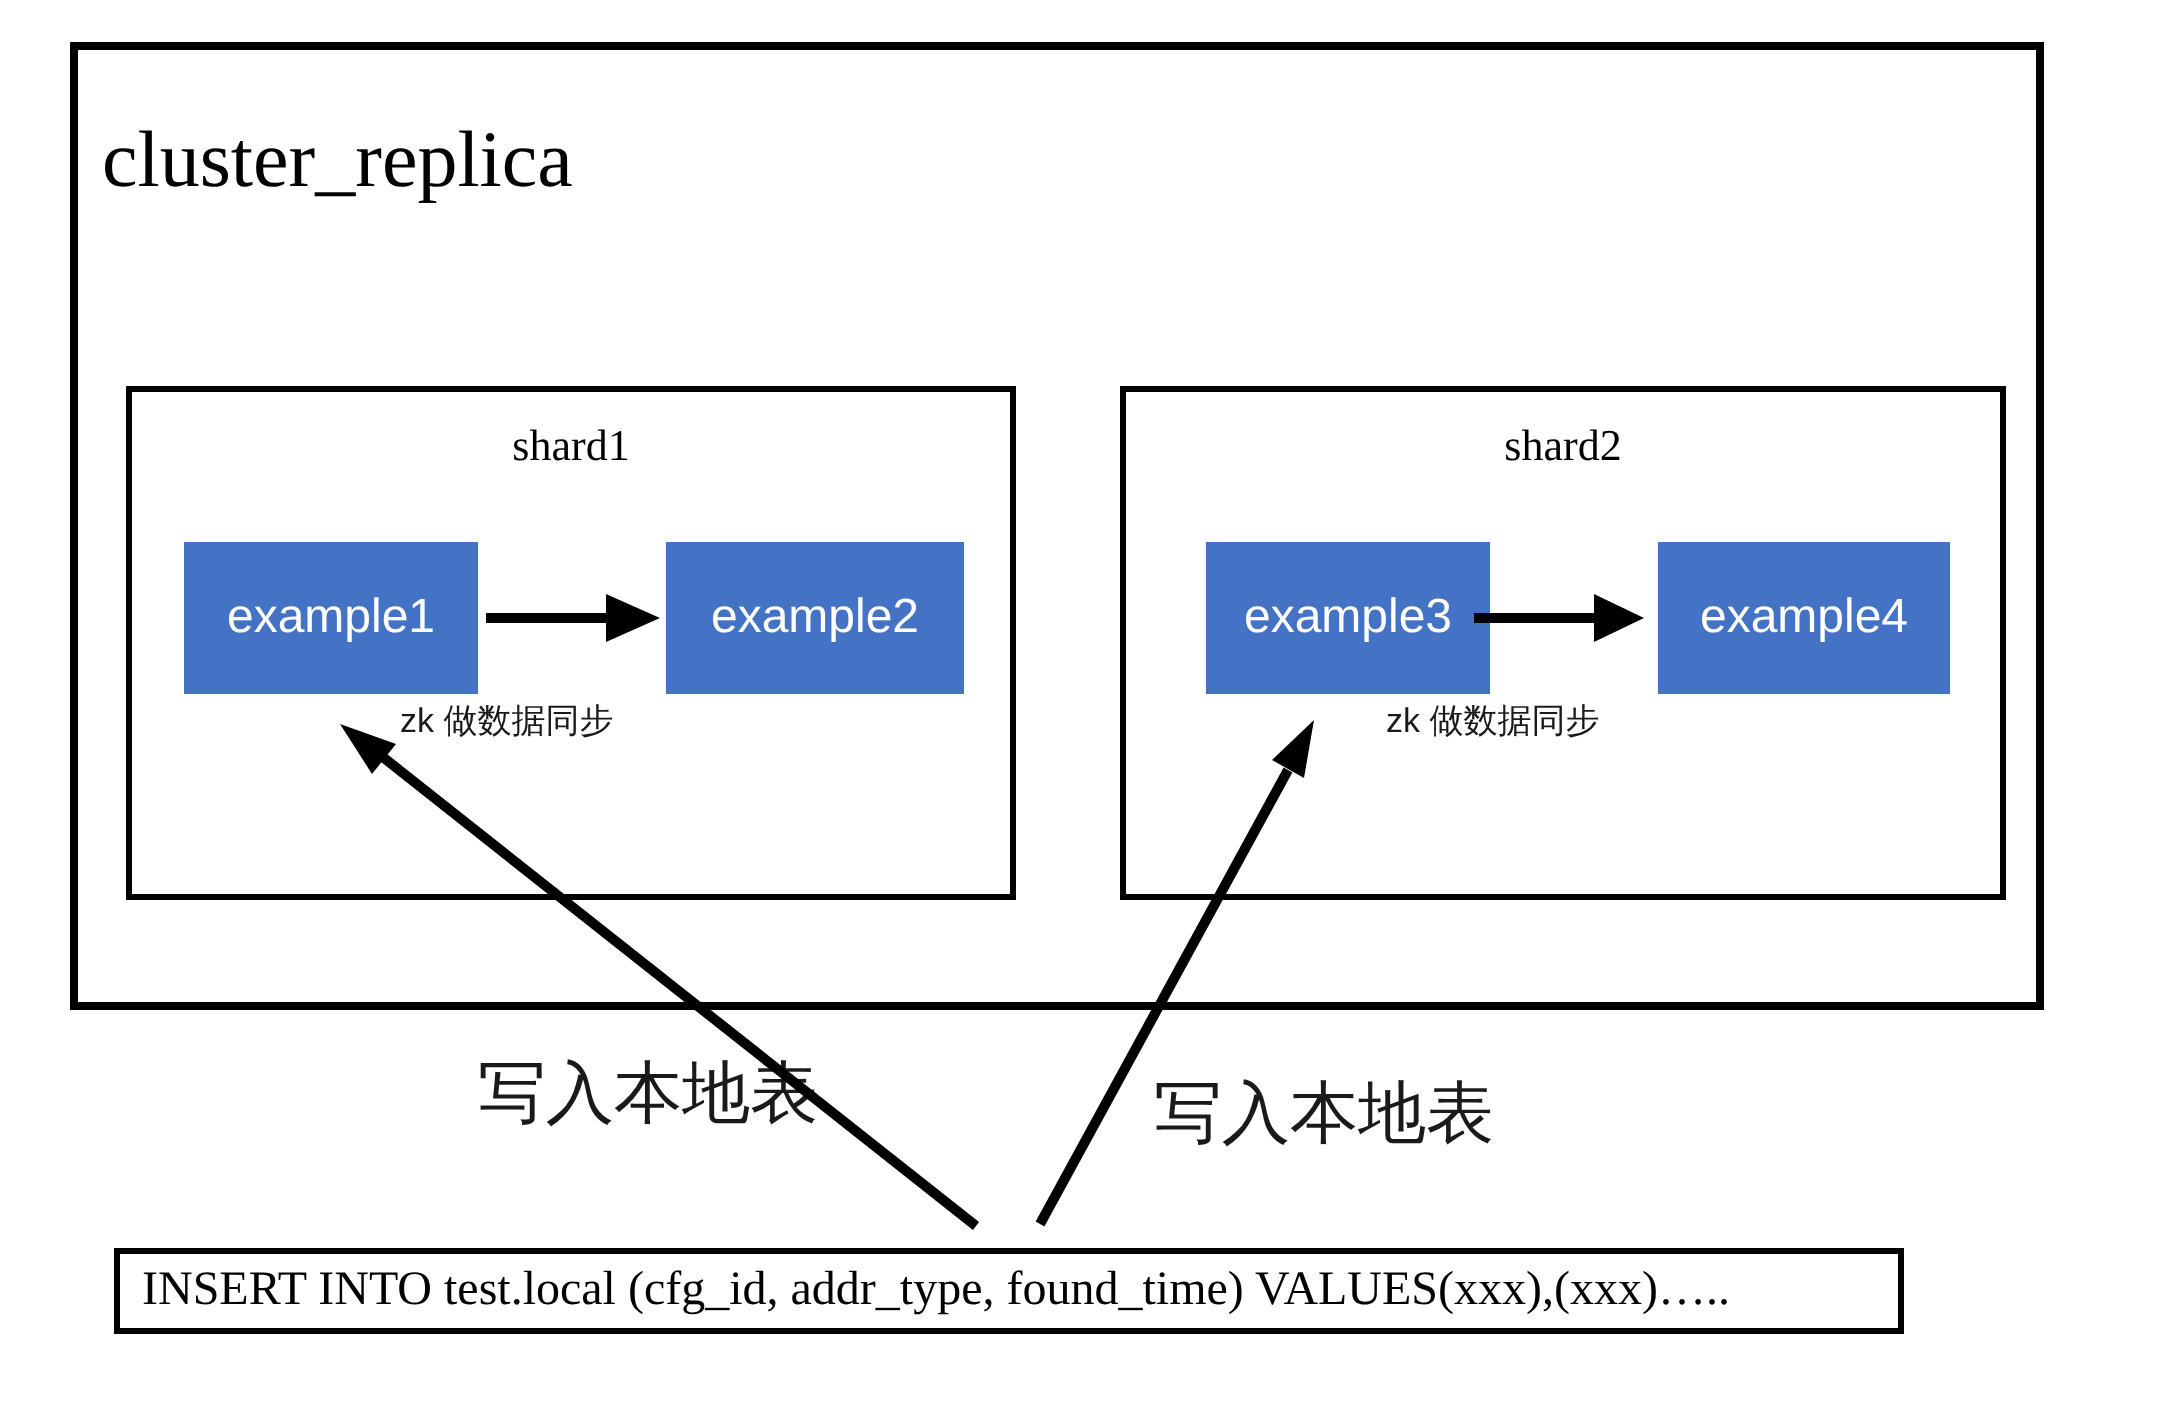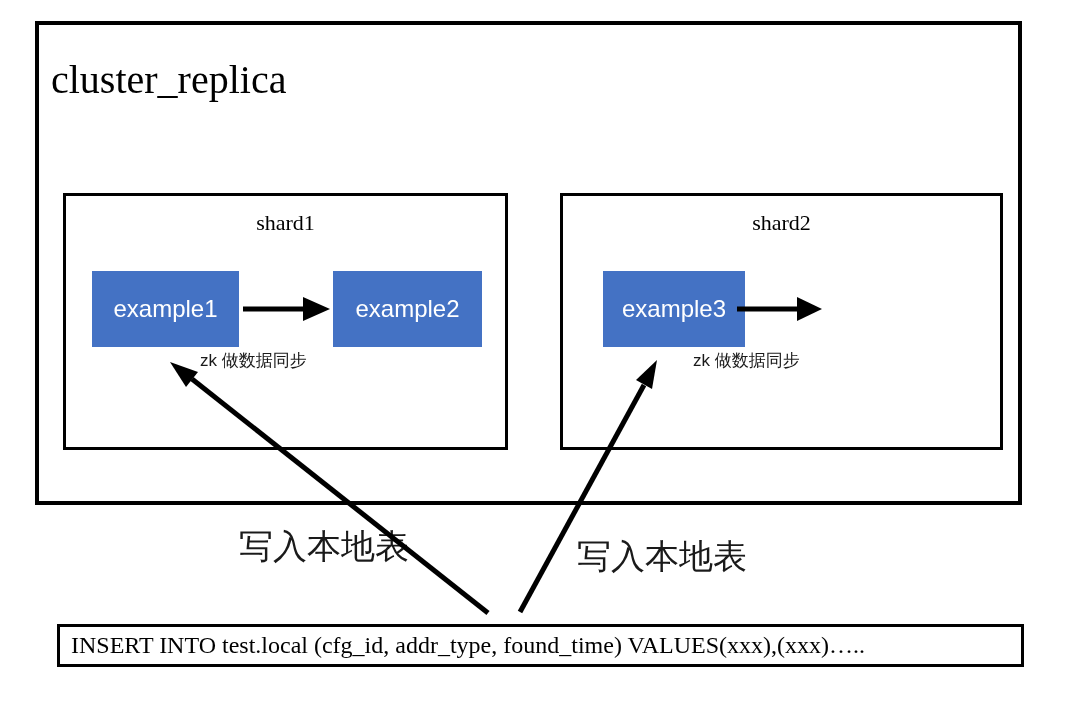--- a/index.html
+++ b/index.html
@@ -42,21 +42,21 @@
   }
   .sync-label-1 { left: 200px; }
   .sync-label-2 { left: 693px; }
   .write-label {
     position: absolute; font-size: 34px; color: #1a1a1a;
     font-family: "Liberation Sans", sans-serif; white-space: nowrap;
   }
   .write-label-1 { left: 239px; top: 524px; }
   .write-label-2 { left: 577px; top: 534px; }
   .insert-box {
-    left: 57px; top: 624px; width: 967px; height: 43px;
+    left: 57px; top: 624px; width: 895px; height: 43px;
     border: 3px solid #000;
     font-family: "Liberation Serif", serif; font-size: 24px; color: #000;
     line-height: 37px; padding-left: 11px; white-space: nowrap; overflow: hidden;
   }
   .arrow-layer {
     position: absolute; left: 0; top: 0; width: 1080px; height: 707px;
     pointer-events: none;
   }
 </style>
 </head>
@@ -71,20 +71,21 @@
     <div class="shard-title">shard1</div>
   </div>
 
   <div class="box shard-box shard2-box">
     <div class="shard-title">shard2</div>
   </div>
 
   <div class="node node-e1">example1</div>
   <div class="node node-e2">example2</div>
   <div class="node node-e3">example3</div>
+  <div class="node node-e4">example4</div>
 
   <div class="sync-label sync-label-1">zk 做数据同步</div>
   <div class="sync-label sync-label-2">zk 做数据同步</div>
 
   <div class="write-label write-label-1">写入本地表</div>
   <div class="write-label write-label-2">写入本地表</div>
 
   <div class="box insert-box">INSERT INTO test.local (cfg_id, addr_type, found_time) VALUES(xxx),(xxx)…..</div>
 
   <svg class="arrow-layer" viewBox="0 0 1080 707" xmlns="http://www.w3.org/2000/svg">

